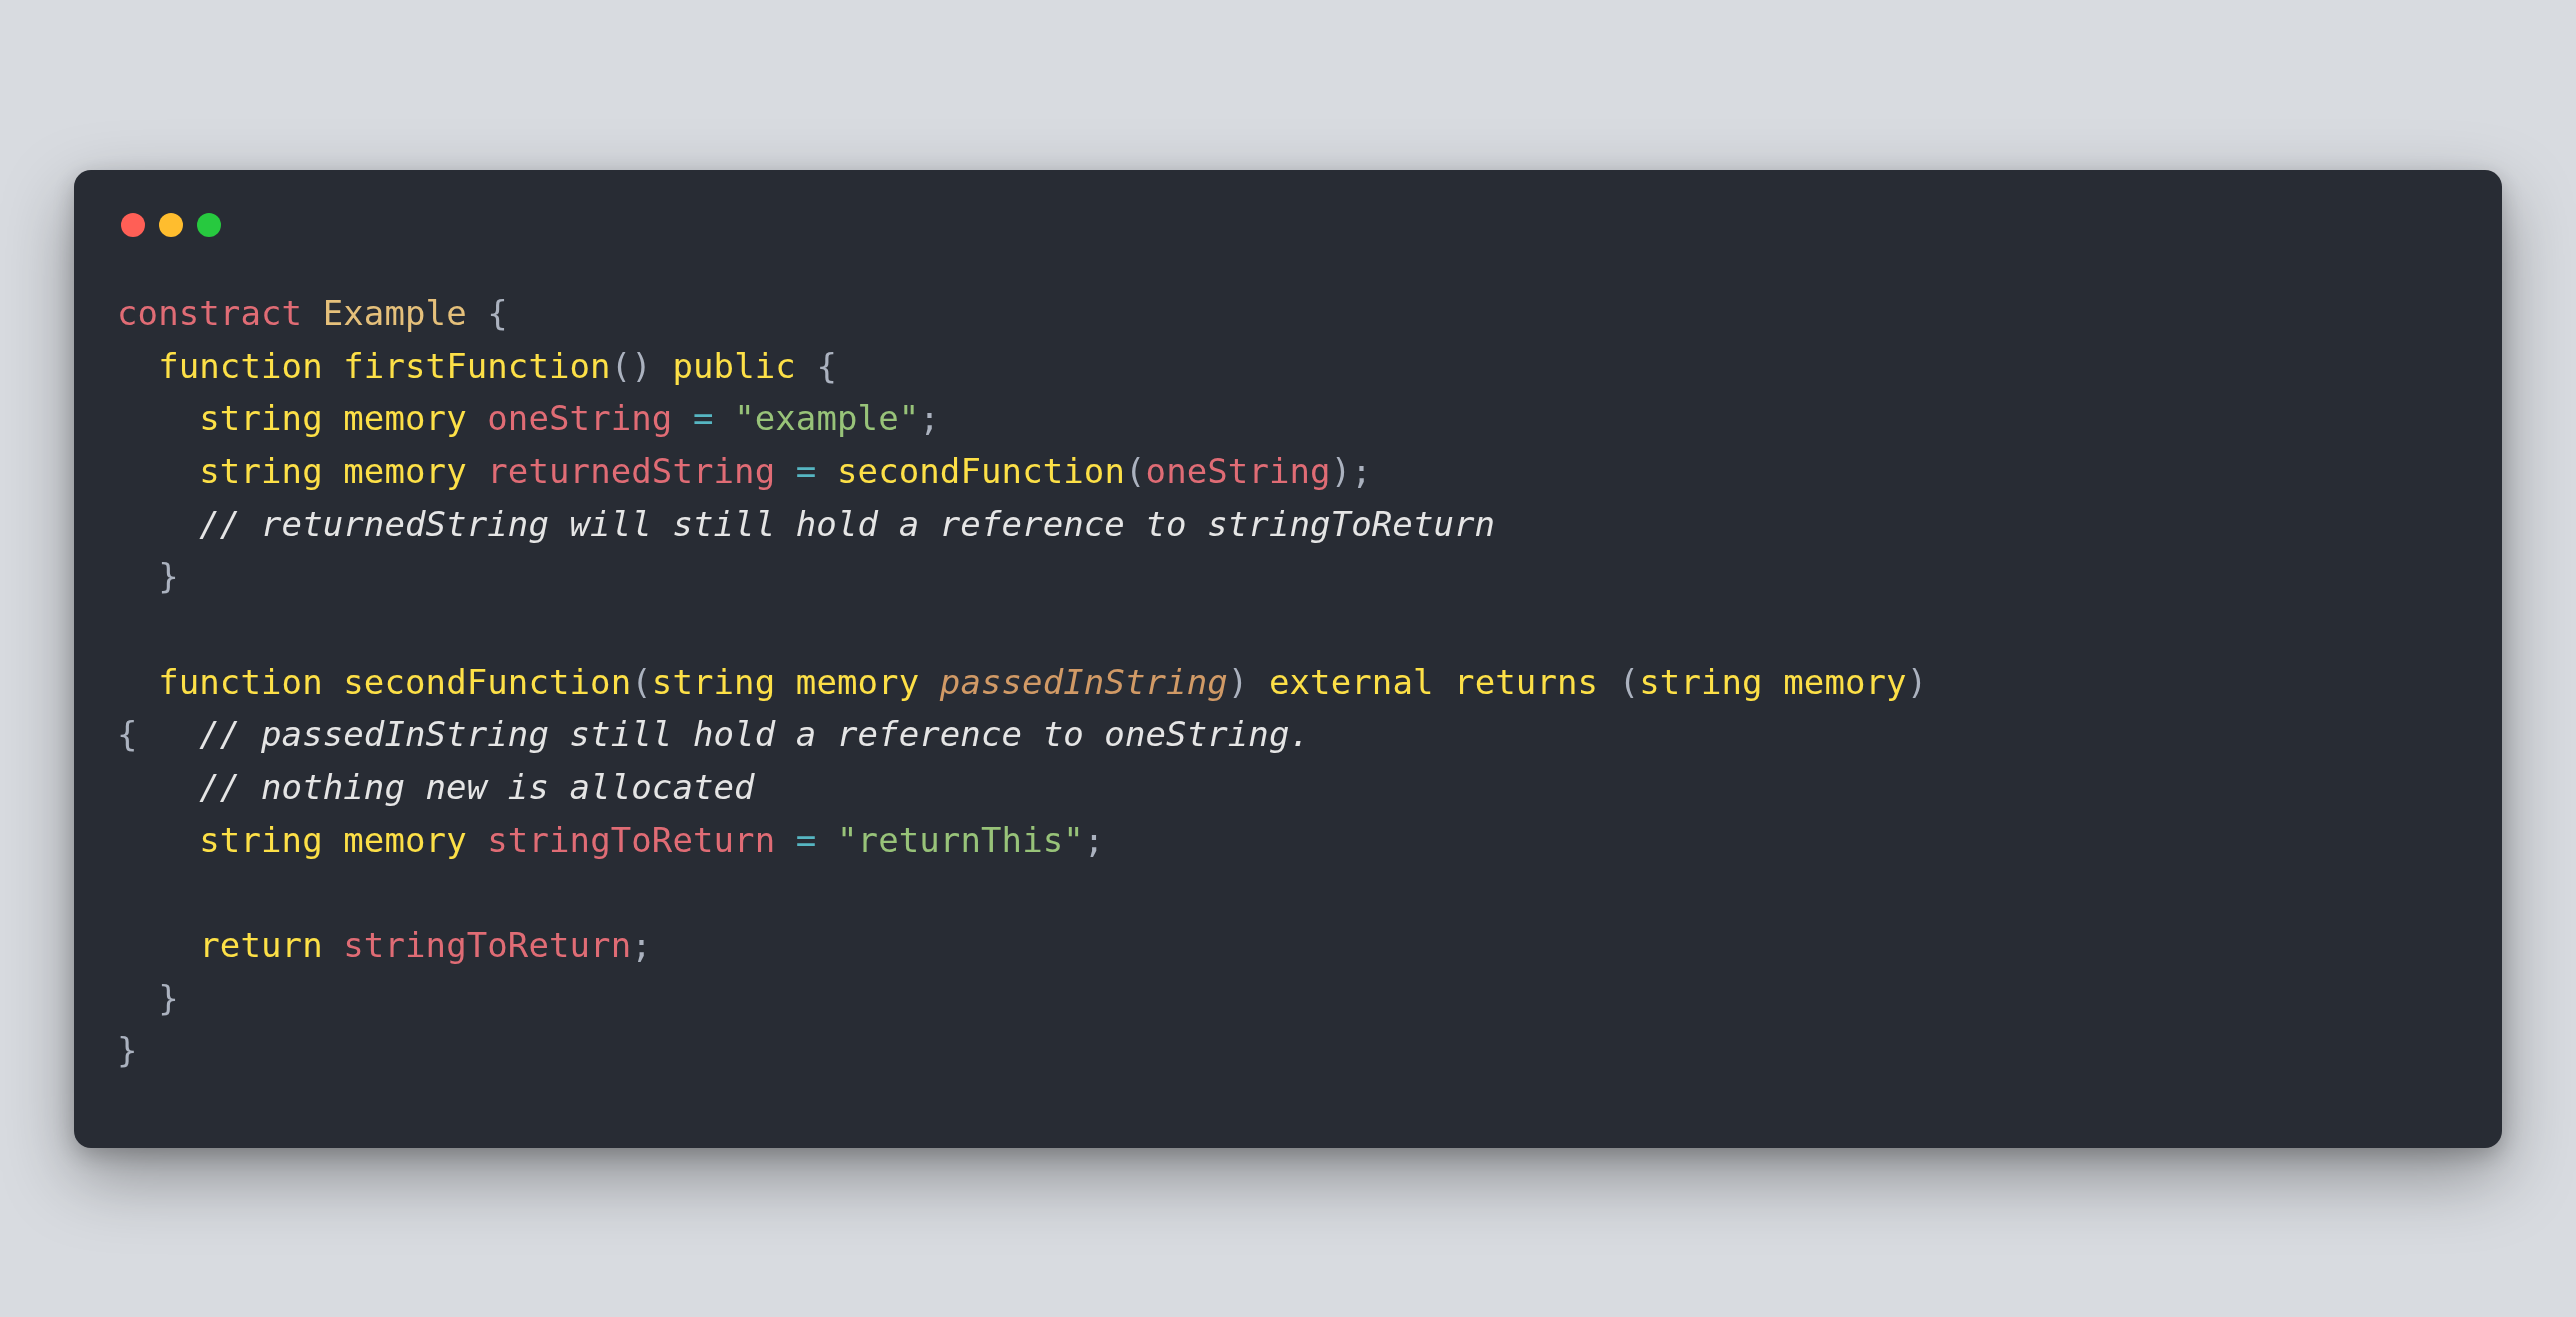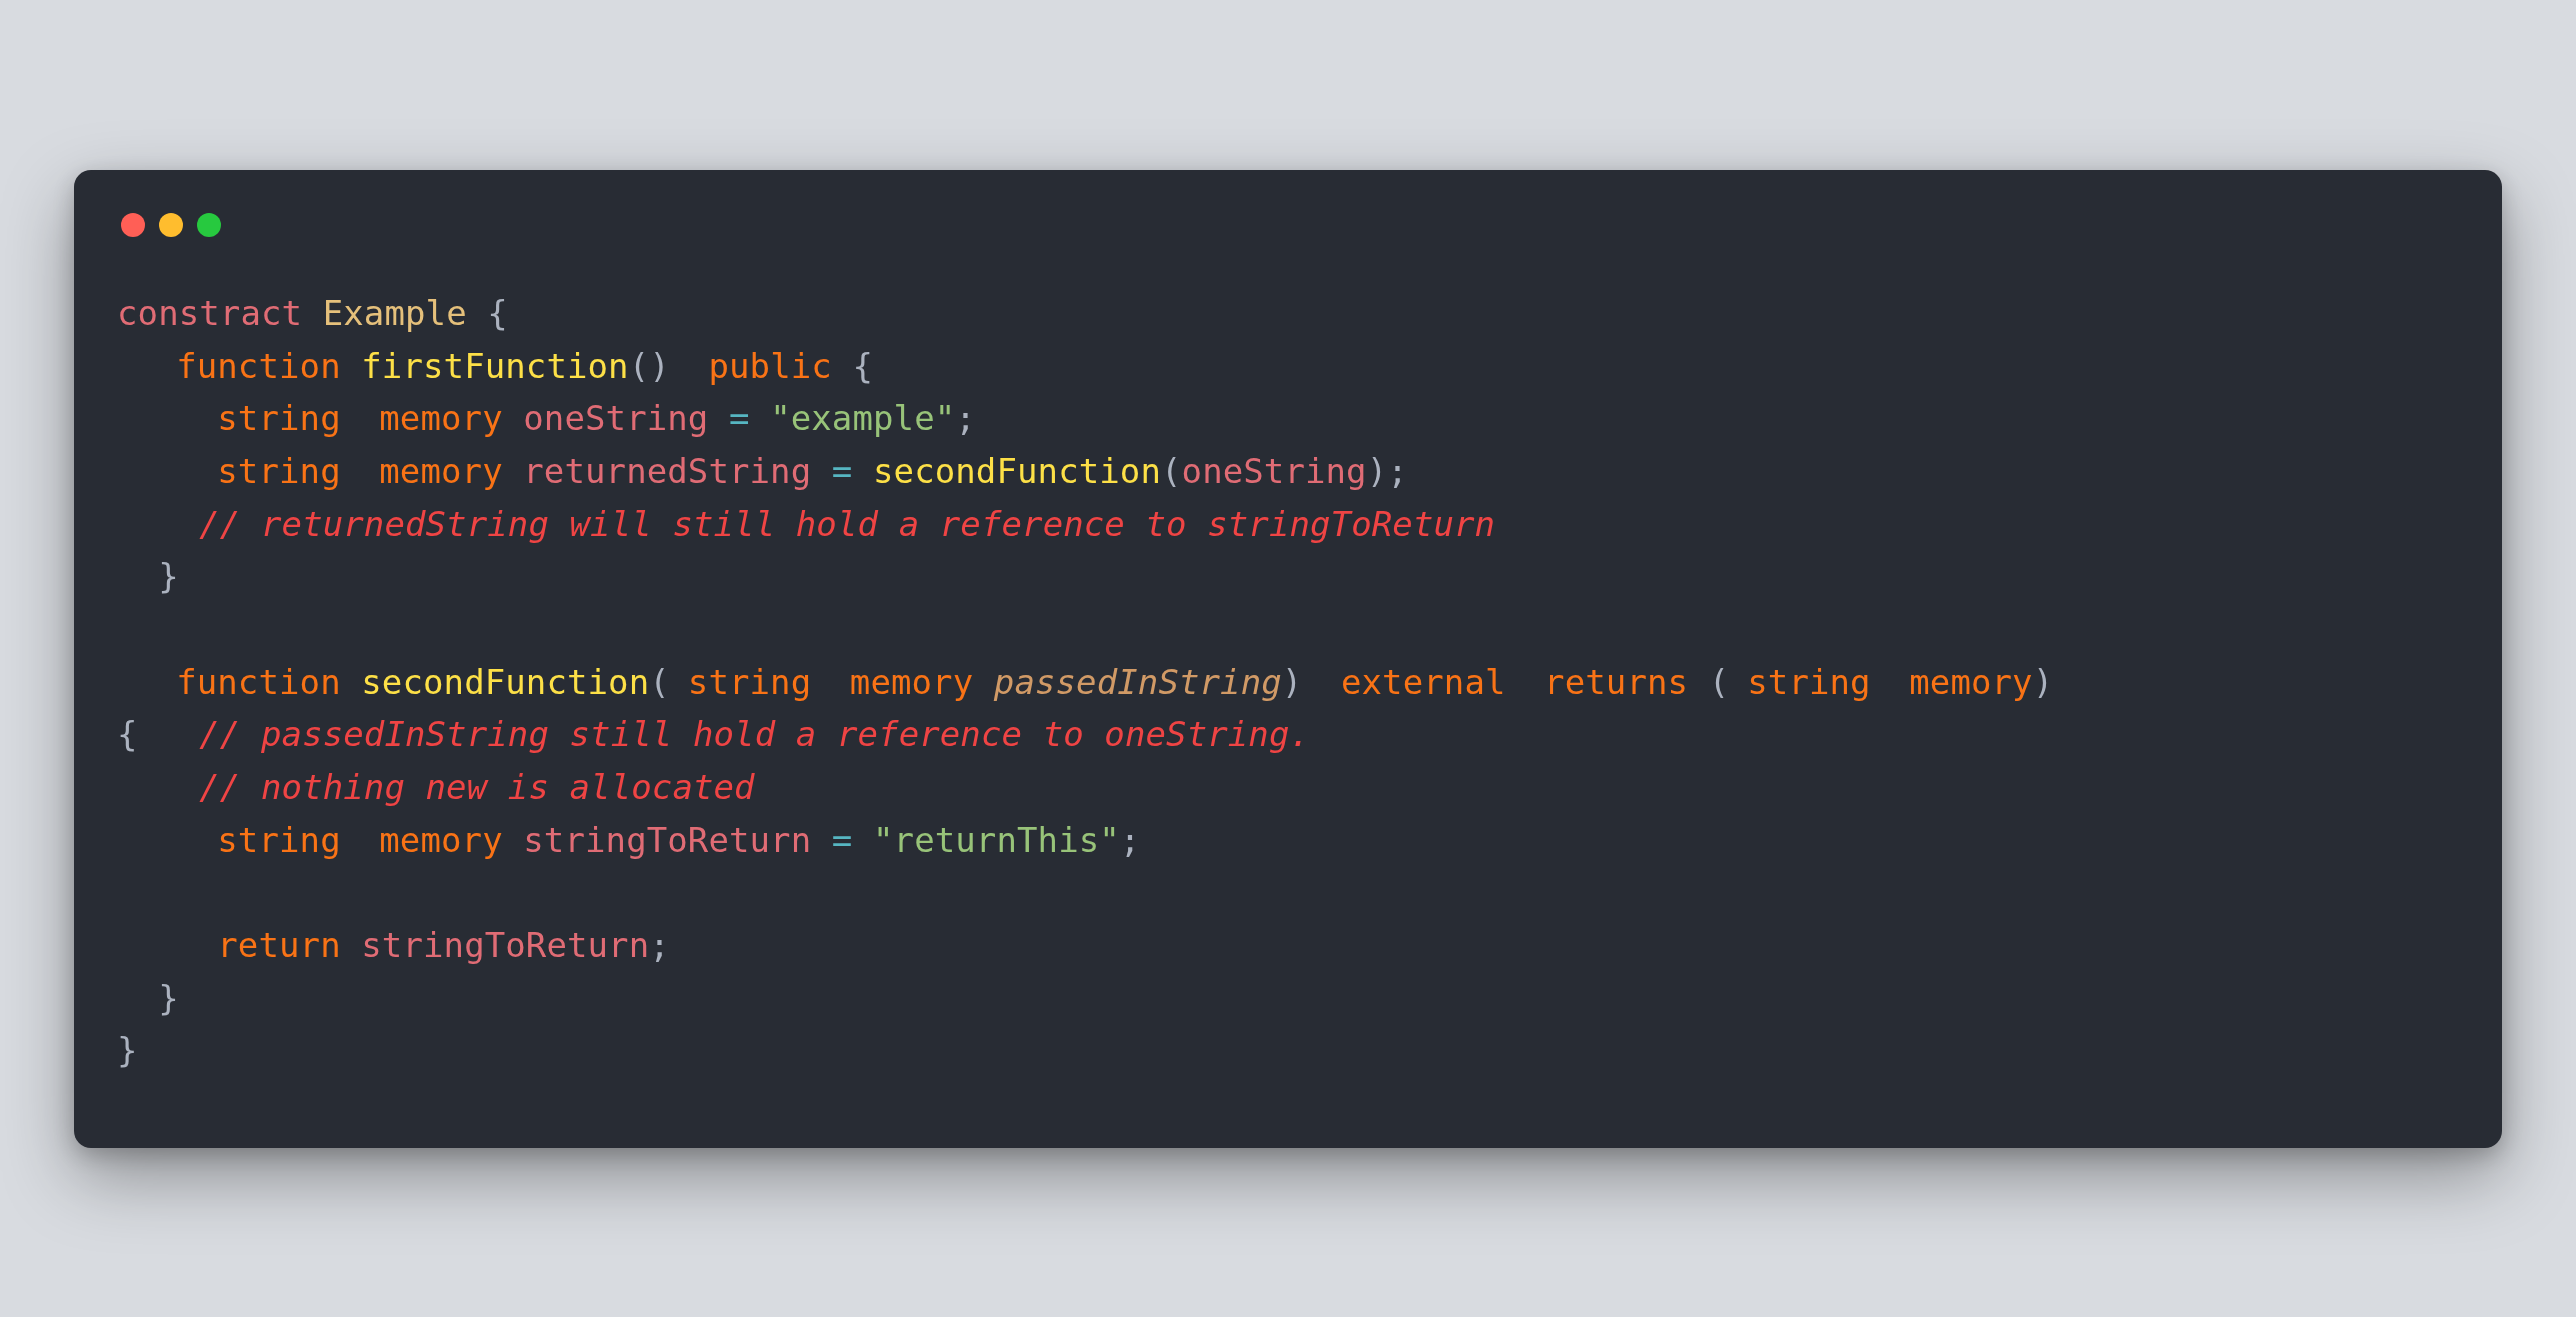--- a/index.html
+++ b/index.html
@@ -34,27 +34,27 @@
   .dot.yellow { background: #ffbd2e; }
   .dot.green  { background: #27c93f; }
   .code {
     font-size: 34px;
     line-height: 1.55;
     white-space: pre;
     color: #abb2bf;
     letter-spacing: 0.1px;
   }
   .kw-red    { color: #e06c75; }
-  .kw-purple { color: #f97316; margin-left: 18px; }
+  .kw-purple { color: #fde047; }
   .fn        { color: #fde047; }
   .str       { color: #98c379; }
   .op        { color: #56b6c2; }
   .ident     { color: #e5c07b; }
   .param     { color: #d19a66; font-style: italic; }
-  .comment   { color: #ef4444; font-style: italic; }
+  .comment   { color: #e5e5e5; font-style: italic; }
   .plain     { color: #abb2bf; }
 </style>
 </head>
 <body>
 
 <div class="window">
   <div class="traffic-lights">
     <div class="dot red"></div>
     <div class="dot yellow"></div>
     <div class="dot green"></div>

